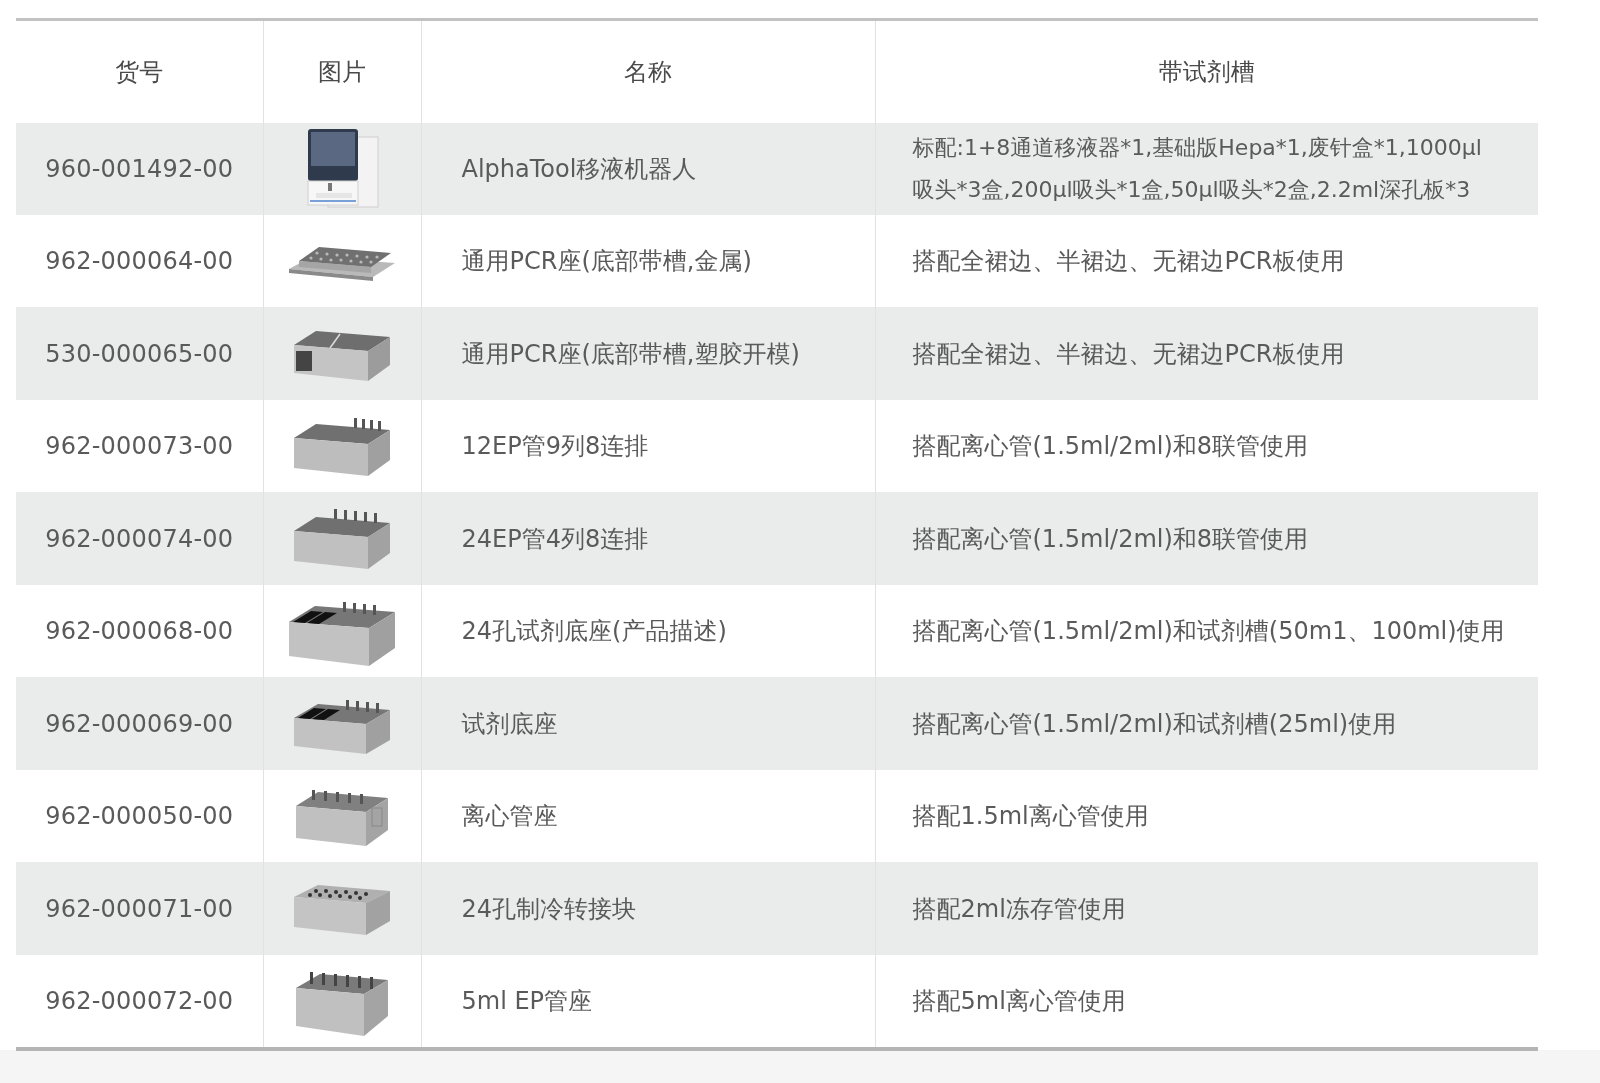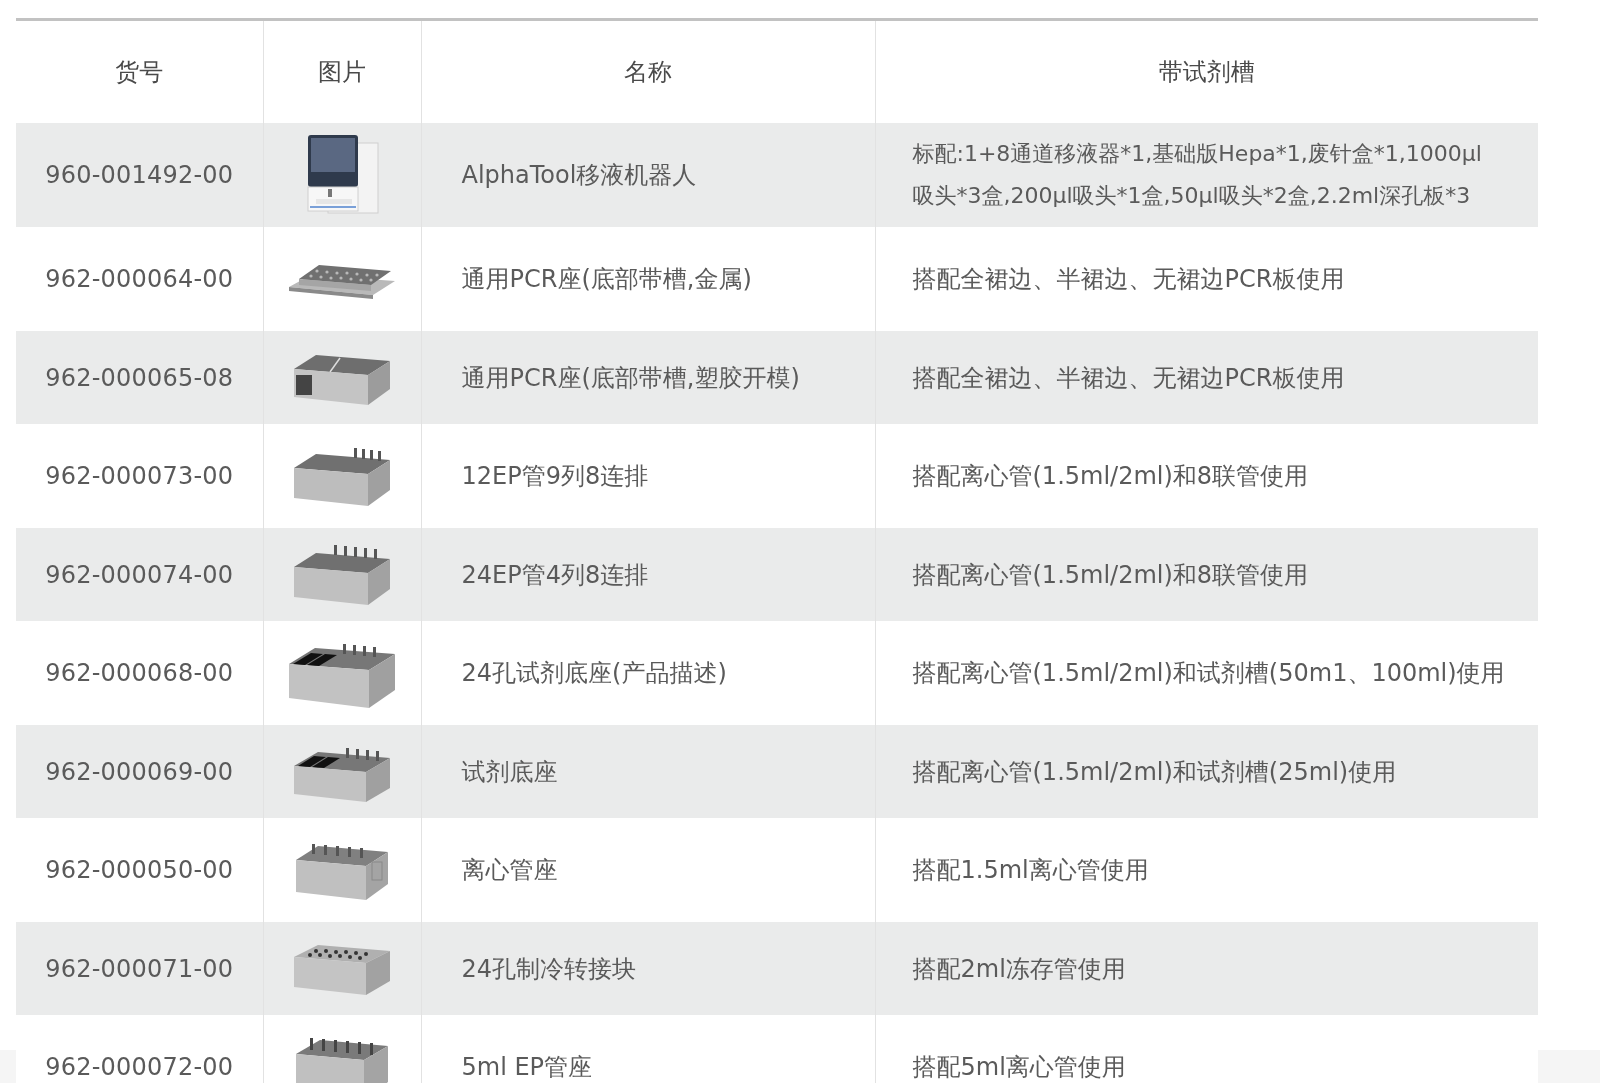--- a/index.html
+++ b/index.html
@@ -15,21 +15,21 @@
   table { width: 1522px; border-collapse: collapse; table-layout: fixed; }
   col.c1 { width: 247px; }
   col.c2 { width: 158px; }
   col.c3 { width: 454px; }
   col.c4 { width: 663px; }
 
   th { height: 102px; font-weight: normal; font-size: 24px; color: #4a4a4a; text-align: center; vertical-align: middle; background: #ffffff; }
   td { vertical-align: middle; font-size: 24px; color: #5a5a5a; }
   th + th, td + td { border-left: 1.5px solid #e2e2e2; }
 
-  tr.row { height: 104px; }
+  tr.row { height: 92px; }
   tr.row.tall { height: 93px; }
   tr.row:nth-child(odd) td { background: #eaebeb; }
   tr.row:nth-child(even) td { background: #ffffff; }
 
   td.sku { text-align: center; letter-spacing: 0.2px; }
   td.img { text-align: center; }
   td.name { padding-left: 40px; }
   td.desc { padding-left: 37px; padding-right: 4px; }
   td.desc.two-line { font-size: 22px; line-height: 42px; }
 
@@ -103,21 +103,21 @@
                 <circle cx="74" cy="29" r="1.6"></circle>
                 <circle cx="84" cy="29" r="1.6"></circle>
             </g>
           </svg>
         </td>
         <td class="name">通用PCR座(底部带槽,金属)</td>
         <td class="desc">搭配全裙边、半裙边、无裙边PCR板使用</td>
       </tr>
 
       <tr class="row tall">
-        <td class="sku">962-000065-08</td>
+        <td class="sku">530-000065-00</td>
         <td class="img">
           <svg class="thumb" width="104" height="66" viewBox="0 0 104 66">
             <polygon points="4,24 26,10 100,16 78,30" fill="#6e6e6e"></polygon>
             <polygon points="4,24 78,30 78,60 4,52" fill="#c4c4c4"></polygon>
             <polygon points="78,30 100,16 100,44 78,60" fill="#9c9c9c"></polygon>
             <rect x="6" y="30" width="16" height="20" fill="#444"></rect>
             <line x1="50" y1="13" x2="40" y2="27" stroke="#ddd" stroke-width="1.5"></line>
           </svg>
         </td>
         <td class="name">通用PCR座(底部带槽,塑胶开模)</td>

